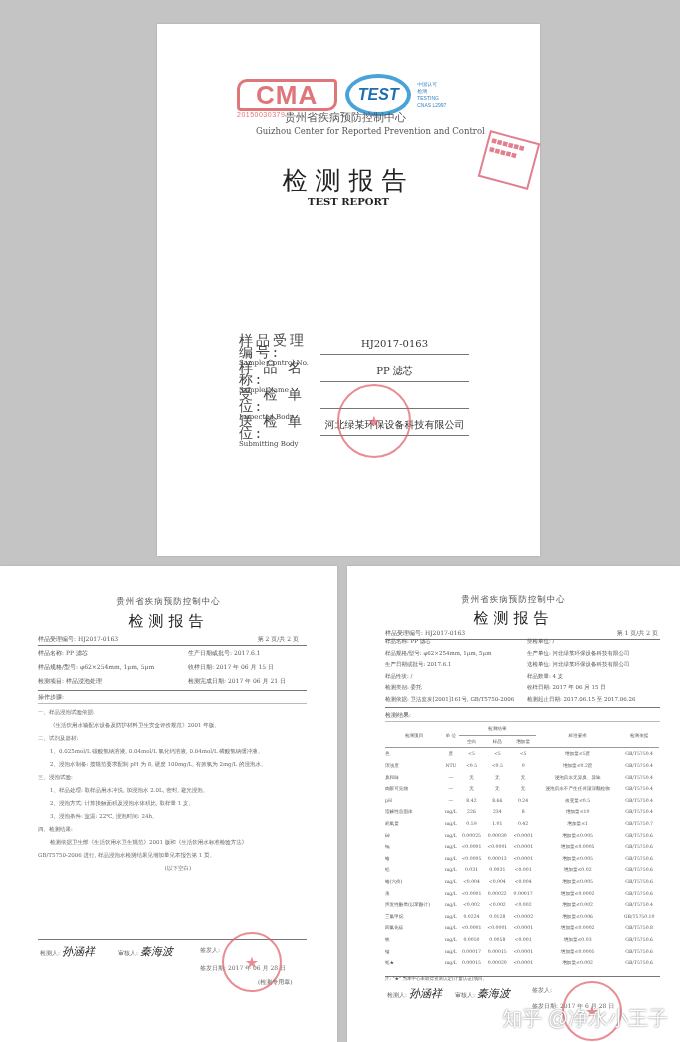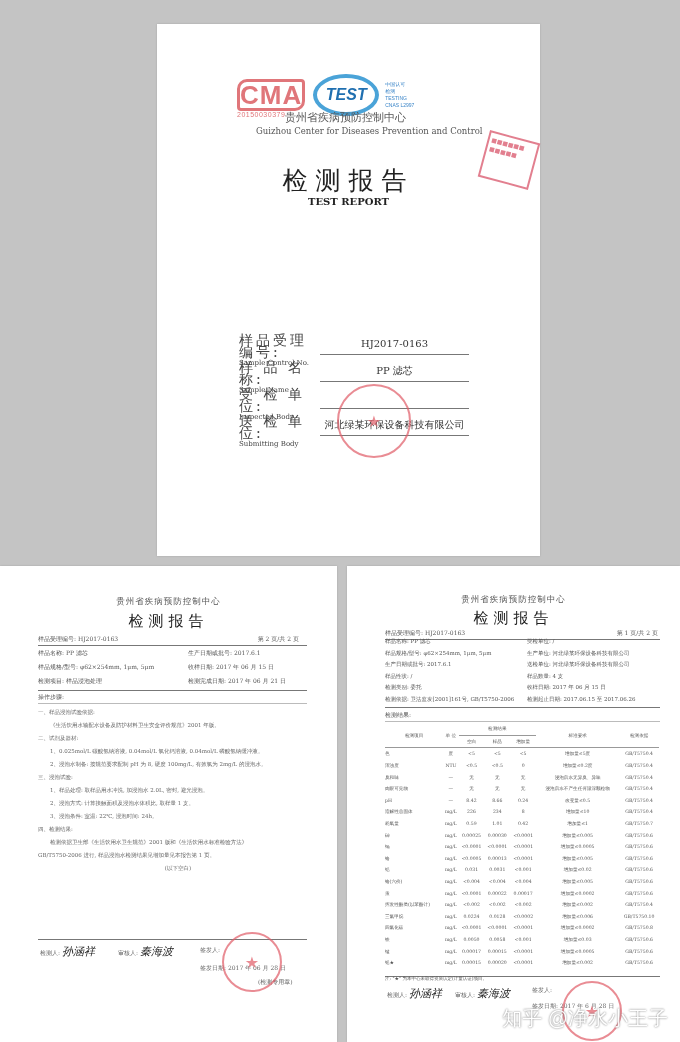--- a/index.html
+++ b/index.html
@@ -7,21 +7,21 @@
     width: 680px; height: 1042px; background: #c4c4c4; position: relative; overflow: hidden;
     font-family: "DejaVu Serif", "Liberation Serif", serif; color: #333;
   }
   .page { position: absolute; background: #fff; box-shadow: 0 0 2px rgba(0,0,0,0.15); }
   #cover { left: 157px; top: 24px; width: 383px; height: 532px; }
   #p2 { left: 0; top: 566px; width: 337px; height: 476px; }
   #p1 { left: 347px; top: 566px; width: 333px; height: 476px; }
 
   
   .logo-row { position: absolute; left: 80px; top: 50px; display: flex; align-items: center; }
-  .cma { font-family: "Liberation Sans", sans-serif; font-weight: bold; font-size: 26px; color: #e0767a; border: 3px solid #e0767a; border-radius: 10px 4px 10px 4px; padding: 0 0; line-height: 26px; letter-spacing: 1px; }
+  .cma { font-family: "Liberation Sans", sans-serif; font-weight: bold; font-size: 26px; color: #e0767a; border: 3px solid #e0767a; border-radius: 10px 4px 10px 4px; padding: 0 16px; line-height: 26px; letter-spacing: 1px; }
   .cnas { margin-left: 8px; width: 58px; height: 34px; border: 4px solid #4aa3d8; border-radius: 50%; display: flex; align-items: center; justify-content: center; font-family: "Liberation Sans", sans-serif; font-style: italic; font-weight: bold; font-size: 16px; color: #1f6fb0; }
   .cnas-info { margin-left: 6px; font-family: "Liberation Sans", sans-serif; font-size: 5px; color: #3a85c8; line-height: 7px; }
   .cma-no { position: absolute; left: 80px; top: 87px; font-family: "Liberation Sans", sans-serif; font-size: 7px; color: #e0767a; letter-spacing: 0.5px; }
   .org-cn { position: absolute; left: 128px; top: 86px; font-size: 11px; color: #555; }
   .org-en { position: absolute; left: 99px; top: 102px; font-size: 8.5px; color: #555; }
   .stamp-rect { position: absolute; left: 326px; top: 112px; width: 44px; height: 40px; border: 2px solid #d9556a; transform: rotate(15deg); color: #d9556a; font-size: 6px; line-height: 9px; padding: 2px; opacity: 0.75; overflow: hidden; }
   .title-cn { position: absolute; left: 0; width: 100%; top: 140px; text-align: center; font-size: 25px; letter-spacing: 8px; color: #222; font-family: "DejaVu Sans", sans-serif; }
   .title-en { position: absolute; left: 0; width: 100%; top: 172px; text-align: center; font-size: 10px; font-weight: bold; color: #222; }
   .info { position: absolute; left: 82px; top: 310px; width: 230px; }
   .info-row { display: flex; height: 27px; align-items: flex-start; }
@@ -56,21 +56,21 @@
     <div class="cnas">TEST</div>
     <div class="cnas-info">
       <div>中国认可</div>
       <div>检测</div>
       <div>TESTING</div>
       <div>CNAS L2997</div>
     </div>
   </div>
   <div class="cma-no">20150030379</div>
   <div class="org-cn">贵州省疾病预防控制中心</div>
-  <div class="org-en">Guizhou Center for Diseases Prevention and Control</div>
+  <div class="org-en">Guizhou Center for Reported Prevention and Control</div>
   <div class="stamp-rect">■■■■■■<br>■■■■■</div>
   <div class="title-cn">检测报告</div>
   <div class="title-en">TEST REPORT</div>
 
   <div class="info">
     <div class="info-row">
       <div class="info-label">
           <div class="cn">样品受理编号:</div>
           <div class="en">Sample Control No.</div>
         </div>

